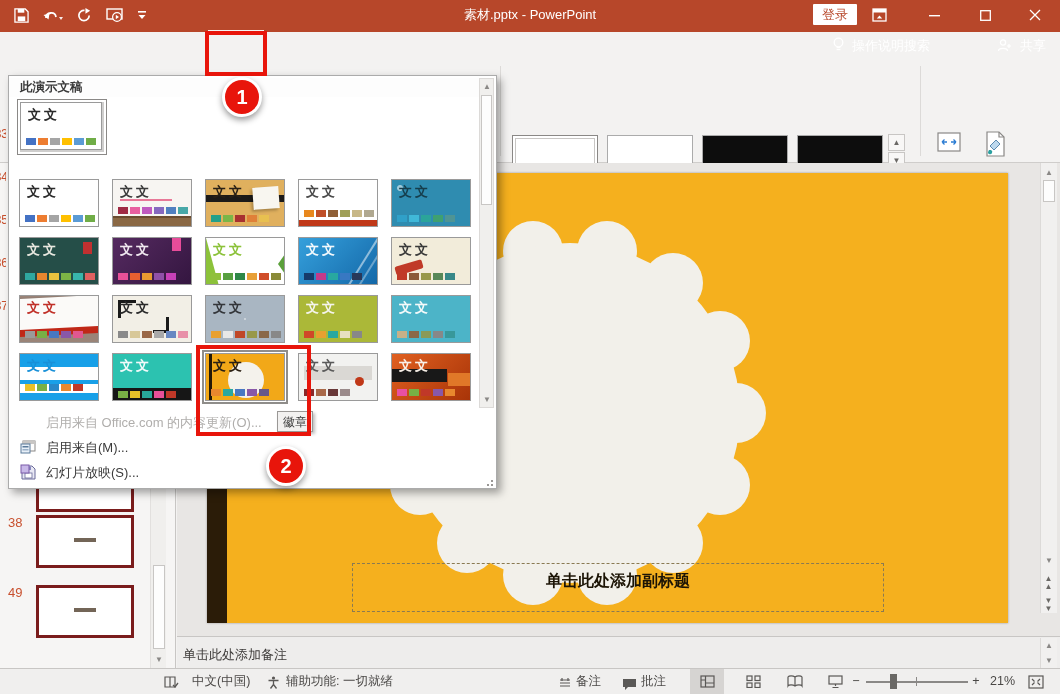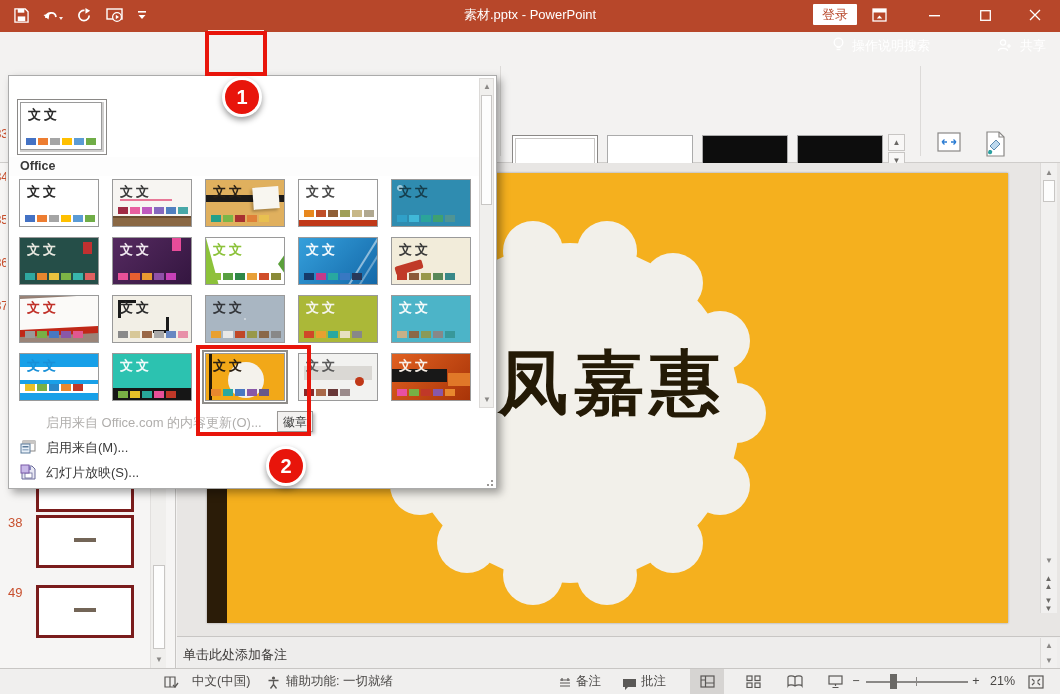--- a/index.html
+++ b/index.html
@@ -368,21 +368,23 @@
           <div class="petal" style="left: 183.439px; top: 282.025px; width: 60px; height: 60px; background: rgb(242, 240, 234);"></div>
           <div class="petal" style="left: 167px; top: 210px; width: 60px; height: 60px; background: rgb(242, 240, 234);"></div>
           <div class="petal" style="left: 183.439px; top: 137.975px; width: 60px; height: 60px; background: rgb(242, 240, 234);"></div>
           <div class="petal" style="left: 229.501px; top: 80.216px; width: 60px; height: 60px; background: rgb(242, 240, 234);"></div>
           <div class="petal" style="left: 296.062px; top: 48.162px; width: 60px; height: 60px; background: rgb(242, 240, 234);"></div>
           <div class="petal" style="left: 369.938px; top: 48.162px; width: 60px; height: 60px; background: rgb(242, 240, 234);"></div>
           <div class="petal" style="left: 436.499px; top: 80.216px; width: 60px; height: 60px; background: rgb(242, 240, 234);"></div>
           <div class="petal" style="left: 482.561px; top: 137.975px; width: 60px; height: 60px; background: rgb(242, 240, 234);"></div>
           <div id="scallop-main" style="left: 193px; top: 70px; width: 340px; height: 340px; background: rgb(242, 240, 234);"></div>
         </div>
-      <div id="slide-title">凤嘉惠</div>
+      <div id="subtitle-box">
+        <span>单击此处添加副标题</span>
+      </div>
     </div>
     <div class="vscroll" style="left:863px;top:0;width:17px;height:450px">
       <div class="scr-btn" style="top:2px">▲</div>
       <div class="scr-thumb" style="top:17px;height:22px"></div>
       <div class="scr-btn" style="top:390px">▼</div>
     </div>
     <div class="abs" style="left:864px;top:412px;width:15px;height:16px;text-align:center;color:#6a6865;font-size:8px;line-height:8px">▲<br>▲</div>
     <div class="abs" style="left:864px;top:434px;width:15px;height:16px;text-align:center;color:#6a6865;font-size:8px;line-height:8px">▼<br>▼</div>
   </div>
 
@@ -440,24 +442,24 @@
     <div class="abs" id="zoom-thumb" style="left:890px"></div>
     <div class="abs" style="left:970px;width:12px;text-align:center">+</div>
     <div class="abs" style="left:990px">21%</div>
     <div class="abs" style="left:1028px;top:5px !important"><svg width="16" height="15" viewBox="0 0 16 15">
           <rect x="1" y="1" width="14" height="12" fill="none" stroke="#5a5856" stroke-width="1.2"></rect>
           <path d="M4 4 l2.5 2.5 M12 4 l-2.5 2.5 M4 10 l2.5-2.5 M12 10 l-2.5-2.5" stroke="#5a5856" stroke-width="1.2"></path>
         </svg></div>
   </div>
 
   <div id="gallery" class="abs">
+    <div class="gal-header" style="top:2px">此演示文稿</div>
     <div class="cur-frame">
         <div id="cur-theme-host"></div>
       </div>
-    <div class="gal-header" style="top:81px">Office</div>
     <div id="themes-host">
         <div class="theme plain" style="left: 10px; top: 103px; width: 80px; height: 48px; background: rgb(255, 255, 255);">
           <span class="t-label" style="color: rgb(43, 43, 43);">文文</span>
           <div class="sw-row">
             <i class="sw" style="background: rgb(68, 114, 196);"></i>
             <i class="sw" style="background: rgb(237, 125, 49);"></i>
             <i class="sw" style="background: rgb(165, 165, 165);"></i>
             <i class="sw" style="background: rgb(255, 192, 0);"></i>
             <i class="sw" style="background: rgb(91, 155, 213);"></i>
             <i class="sw" style="background: rgb(112, 173, 71);"></i>

